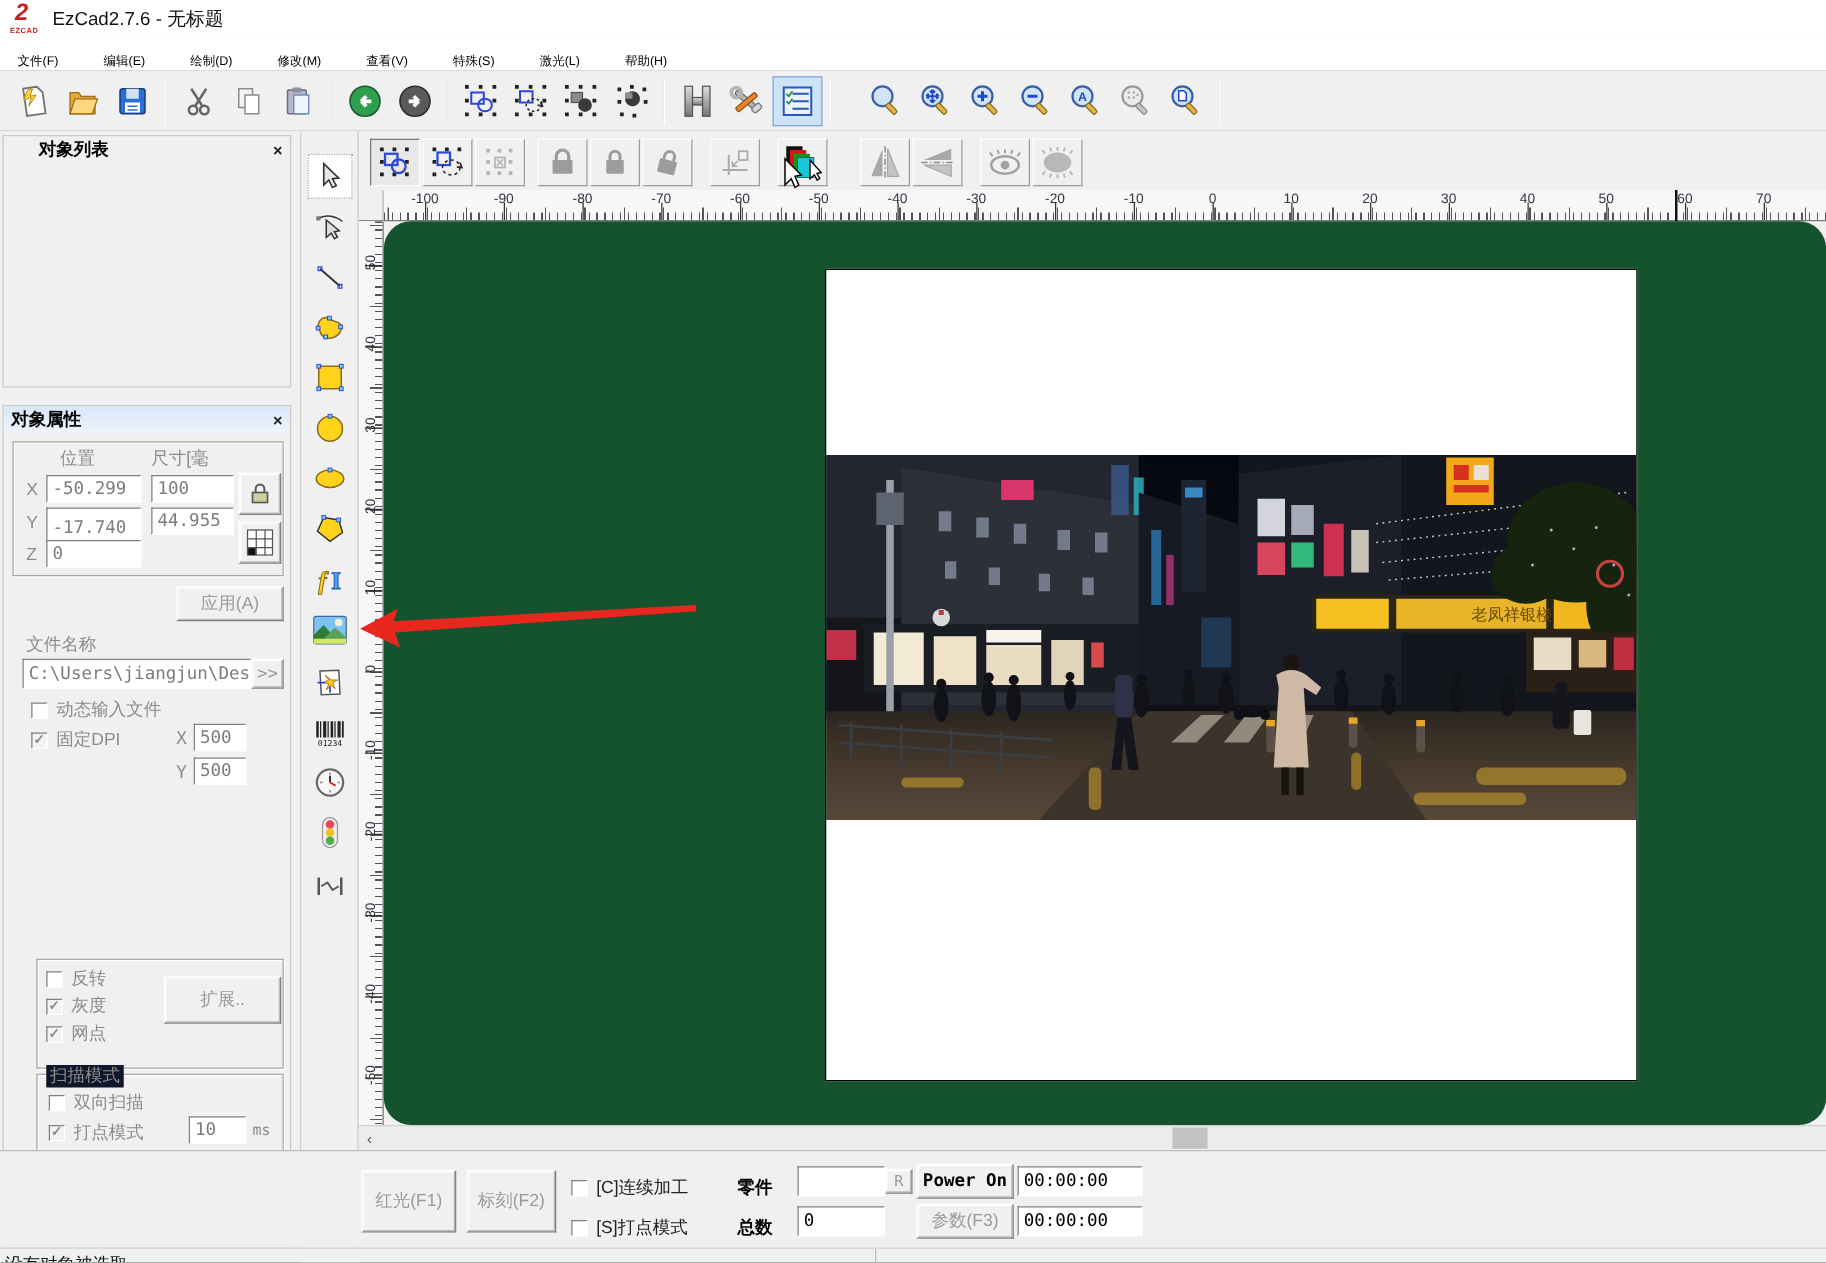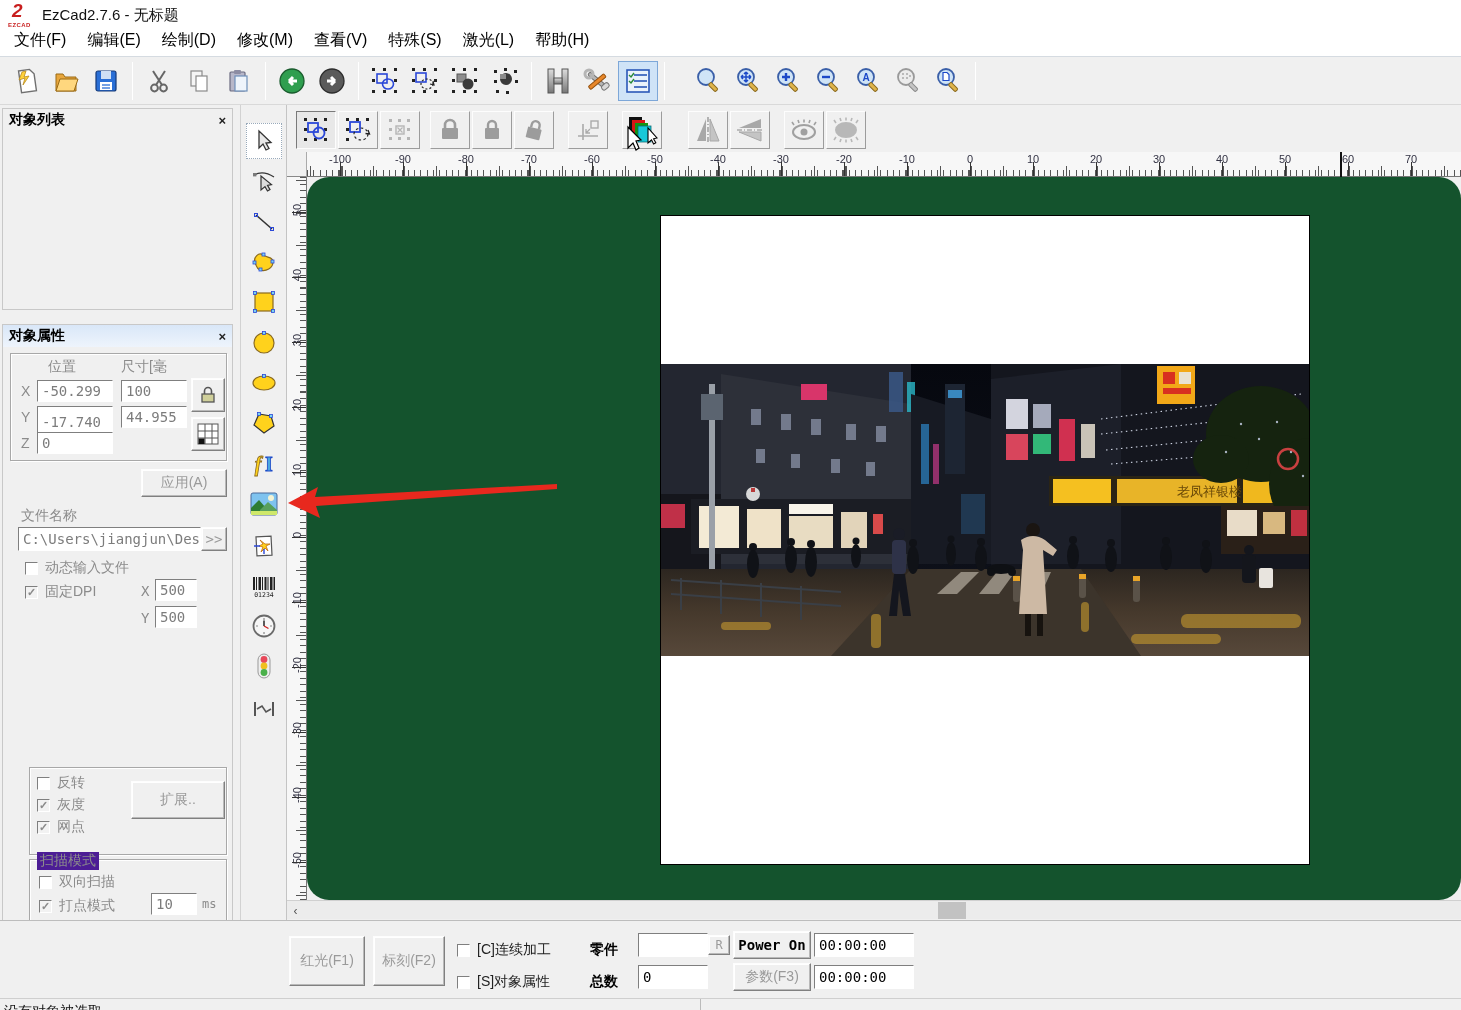--- a/index.html
+++ b/index.html
@@ -7,21 +7,21 @@
   body { position:relative; background:#f0f0f0; font-family:"Liberation Sans",sans-serif; color:#000; font-size:13px; }
   .abs { position:absolute; }
   .mono { font-family:"DejaVu Sans Mono",monospace; }
 
   
   .titlebar { left:0; top:0; width:1461px; height:30px; background:#fff; display:flex; align-items:center; padding-left:8px; }
   .logo { width:26px; height:24px; position:relative; margin-right:8px; }
   .logo .two { position:absolute; left:4px; top:-3px; color:#c81e1e; font-weight:bold; font-style:italic; font-size:19px; }
   .logo .sub { position:absolute; left:0; bottom:-1px; color:#c81e1e; font-size:6px; font-weight:bold; letter-spacing:.4px; }
   .title-text { font-size:15px; color:#111; }
-  .menubar { left:0; top:30px; width:1461px; height:27px; background:#fff; border-bottom:1px solid #d5dbe1; display:flex; align-items:flex-start; gap:21px; padding-left:14px; font-size:16px; }
+  .menubar { left:0; top:30px; width:1461px; height:27px; background:#fff; border-bottom:1px solid #d5dbe1; display:flex; align-items:flex-end; gap:36px; padding-left:14px; font-size:10px; }
   .menu-item { cursor:default; }
 
   
   .toolbar1 { left:0; top:58px; width:1461px; height:47px; background:#f0f0f0; border-bottom:1px solid #d9d9d9; display:flex; align-items:center; padding-left:6px; }
   .tbtn { width:40px; height:40px; display:flex; align-items:center; justify-content:center; border:1px solid transparent; }
   .tbtn.pressed { background:#cfe3f7; border:1px solid #7da7d8; }
   .tsep { width:1px; height:38px; background:#b7b7b7; border-right:1px solid #fff; margin:0 6px; }
   .toolbar2 { left:287px; top:107px; width:1174px; height:45px; background:#f0f0f0; display:flex; align-items:center; gap:2px; padding-left:9px; }
   .tbtn2 { width:40px; height:38px; display:flex; align-items:center; justify-content:center; background:#f0f0f0; border:1px solid; border-color:#fdfdfd #9c9c9c #9c9c9c #fdfdfd; }
   .tbtn2.pressed { border-color:#7a7a7a #fdfdfd #fdfdfd #7a7a7a; background:#e8e8e8; }
@@ -315,21 +315,21 @@
   <div class="tbtn">
     <svg width="30" height="30" viewBox="0 0 30 30">
       <circle cx="12" cy="11" r="8" fill="#cfe4f7" stroke="#3a5fa8" stroke-width="1.8"></circle>
       <path d="M9 6.5 h4 l2 2 v6 h-6 z" fill="#fff" stroke="#1c49c8" stroke-width="1.2"></path>
       <rect x="17" y="16" width="10" height="4" rx="1.4" transform="rotate(45 17 16)" fill="#dfb44a" stroke="#8a6a1f" stroke-width="1"></rect>
     </svg>
   </div>
   <div class="tsep"></div>
 </div>
 
-<div class="abs panel" style="left:2px;top:108px;width:231px;height:202px;">
+<div class="abs panel" style="left:2px;top:108px;width:231px;height:202px;padding-left:22px;">
   <div class="panel-hd">
     <span>对象列表</span>
     <span class="panel-x">×</span>
   </div>
 </div>
 
 <div class="abs panel" style="left:2px;top:324px;width:231px;height:674px;">
   <div class="panel-hd blue">
     <span>对象属性</span>
     <span class="panel-x">×</span>
@@ -392,21 +392,21 @@
     <span class="cb on dis"></span>
     <span>灰度</span>
   </div>
   <div class="abs cbrow" style="left:34px;top:493px;">
     <span class="cb on dis"></span>
     <span>网点</span>
   </div>
   <div class="abs btn disabled" style="left:128px;top:456px;width:94px;height:38px;">扩展..</div>
 
   <div class="abs grp" style="left:26px;top:534px;width:198px;height:130px;"></div>
-  <span class="abs glabel" style="left:34px;top:527px;background:#4c1d95;padding:0 3px;">扫描模式</span>
+  <span class="abs glabel" style="left:34px;top:527px;background:#0f172a;padding:0 3px;">扫描模式</span>
   <div class="abs cbrow" style="left:36px;top:548px;">
     <span class="cb"></span>
     <span>双向扫描</span>
   </div>
   <div class="abs cbrow" style="left:36px;top:572px;">
     <span class="cb on dis"></span>
     <span>打点模式</span>
   </div>
   <div class="abs field" style="left:148px;top:568px;width:46px;height:22px;">10</div>
   <span class="abs glabel mono" style="left:199px;top:572px;font-size:12px;">ms</span>
@@ -929,21 +929,21 @@
 <div class="abs bottombar">
   <div class="btn disabled bigbtn" style="left:289px;top:15px;width:76px;">红光(F1)</div>
   <div class="btn disabled bigbtn" style="left:373px;top:15px;width:72px;">标刻(F2)</div>
 
   <div class="abs cbrow en" style="left:457px;top:20px;">
     <span class="cb"></span>
     <span>[C]连续加工</span>
   </div>
   <div class="abs cbrow en" style="left:457px;top:52px;">
     <span class="cb"></span>
-    <span>[S]对象属性</span>
+    <span>[S]打点模式</span>
   </div>
 
   <span class="abs" style="left:590px;top:20px;font-size:14px;font-weight:bold;">零件</span>
   <span class="abs" style="left:590px;top:52px;font-size:14px;font-weight:bold;">总数</span>
 
   <div class="abs field" style="left:638px;top:12px;width:70px;height:24px;color:#000;"></div>
   <div class="abs btn disabled" style="left:708px;top:14px;width:22px;height:20px;font-family:'DejaVu Sans Mono',monospace;font-size:12px;">R</div>
   <div class="abs field" style="left:638px;top:44px;width:70px;height:24px;color:#000;">0</div>
 
   <div class="abs btn" style="left:733px;top:10px;width:78px;height:28px;font-family:'DejaVu Sans Mono',monospace;font-weight:bold;">Power On</div>

